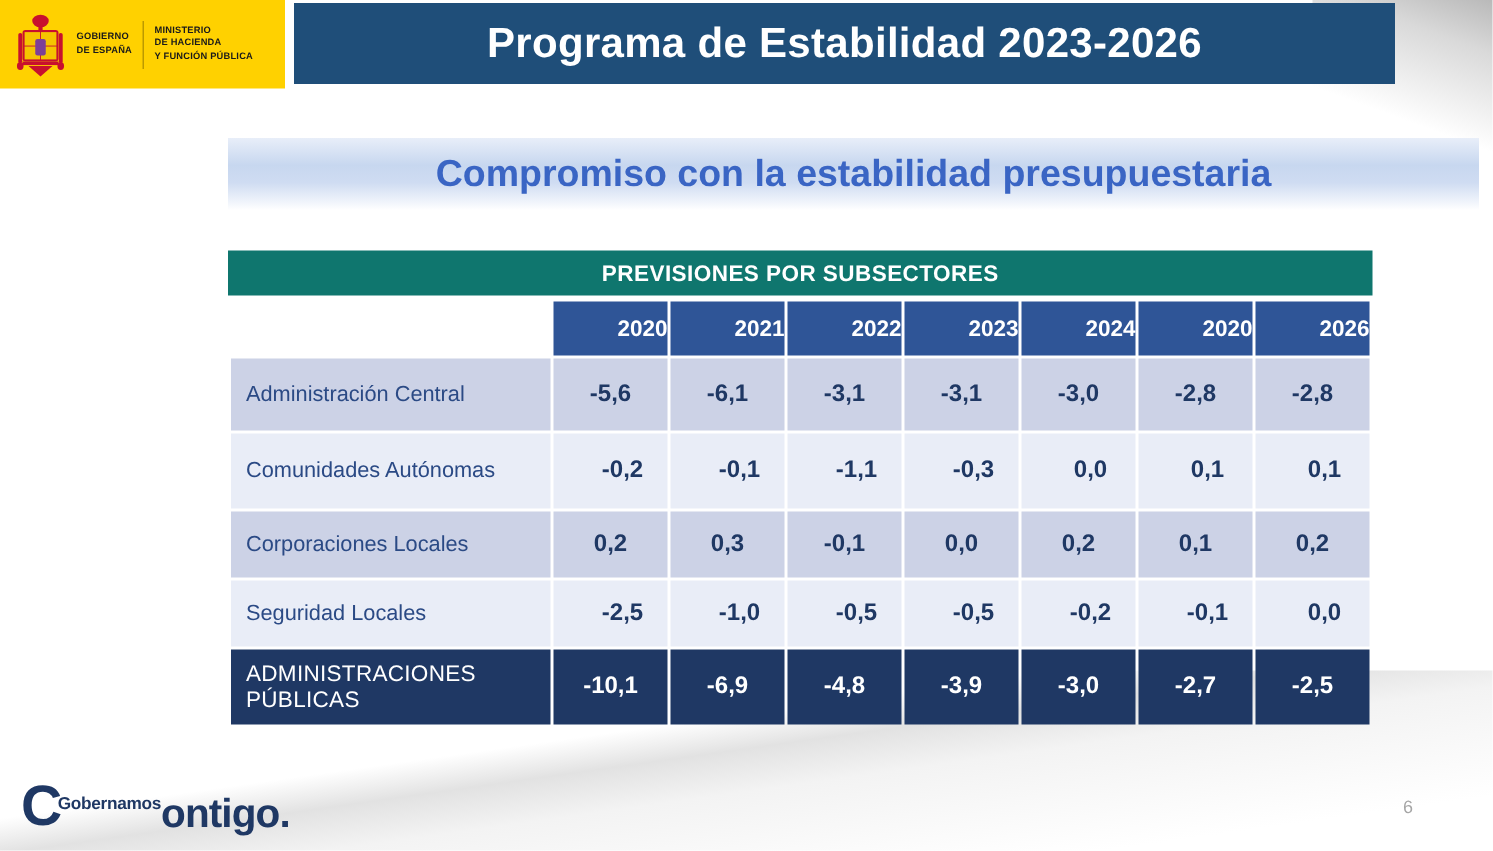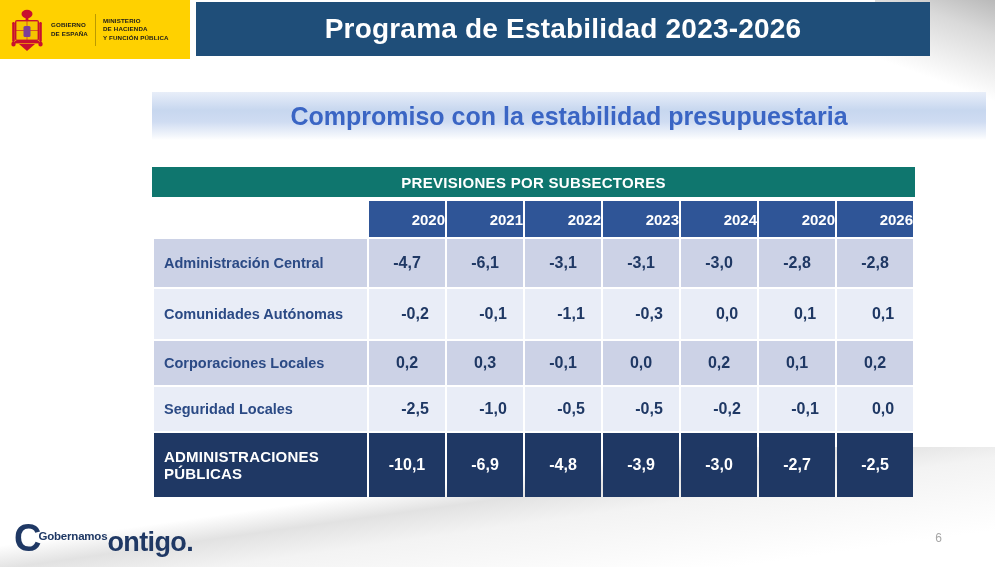--- a/index.html
+++ b/index.html
@@ -138,21 +138,21 @@
     color: #ffffff;
     font-size: 15px;
     font-weight: bold;
     height: 36px;
     text-align: right;
     vertical-align: middle;
   }
   .r-label {
     color: #2b4a85;
     font-size: 14.5px;
-    font-weight: bold;
+    font-weight: normal;
     text-align: left;
     padding-left: 10px !important;
     vertical-align: middle;
     line-height: 17px;
     margin-left: 42px;
   }
   .r-val {
     color: #1f3864;
     font-size: 16px;
     font-weight: bold;
@@ -163,21 +163,21 @@
   tr.shade-b .r-label, tr.shade-b .r-val { background: #e9edf7; padding-left: 16px; }
   tr.total .r-label, tr.total .r-val {
     background: #1f3864;
     color: #ffffff;
   }
   tr.total .r-label { font-size: 15px; letter-spacing: .2px; }
   tr.r1 td { height: 48px; }
   tr.r2 td { height: 50px; }
   tr.r3 td { height: 44px; }
   tr.r4 td { height: 44px; }
-  tr.total td { height: 64px; }
+  tr.total td { height: 50px; }
 
   
   .footer-logo {
     position: absolute;
     left: 14px; bottom: 12px;
     display: flex;
     align-items: flex-end;
     z-index: 3;
   }
   .fl-c {
@@ -285,21 +285,21 @@
           <th class="hdr-year">2022</th>
           <th class="hdr-year">2023</th>
           <th class="hdr-year">2024</th>
           <th class="hdr-year">2020</th>
           <th class="hdr-year">2026</th>
         </tr>
       </thead>
       <tbody>
         <tr class="shade-a r1">
           <td class="r-label">Administración Central</td>
-          <td class="r-val">-4,7</td>
+          <td class="r-val">-5,6</td>
           <td class="r-val">-6,1</td>
           <td class="r-val">-3,1</td>
           <td class="r-val">-3,1</td>
           <td class="r-val">-3,0</td>
           <td class="r-val">-2,8</td>
           <td class="r-val">-2,8</td>
         </tr>
         <tr class="shade-b r2">
           <td class="r-label">Comunidades Autónomas</td>
           <td class="r-val">-0,2</td>

